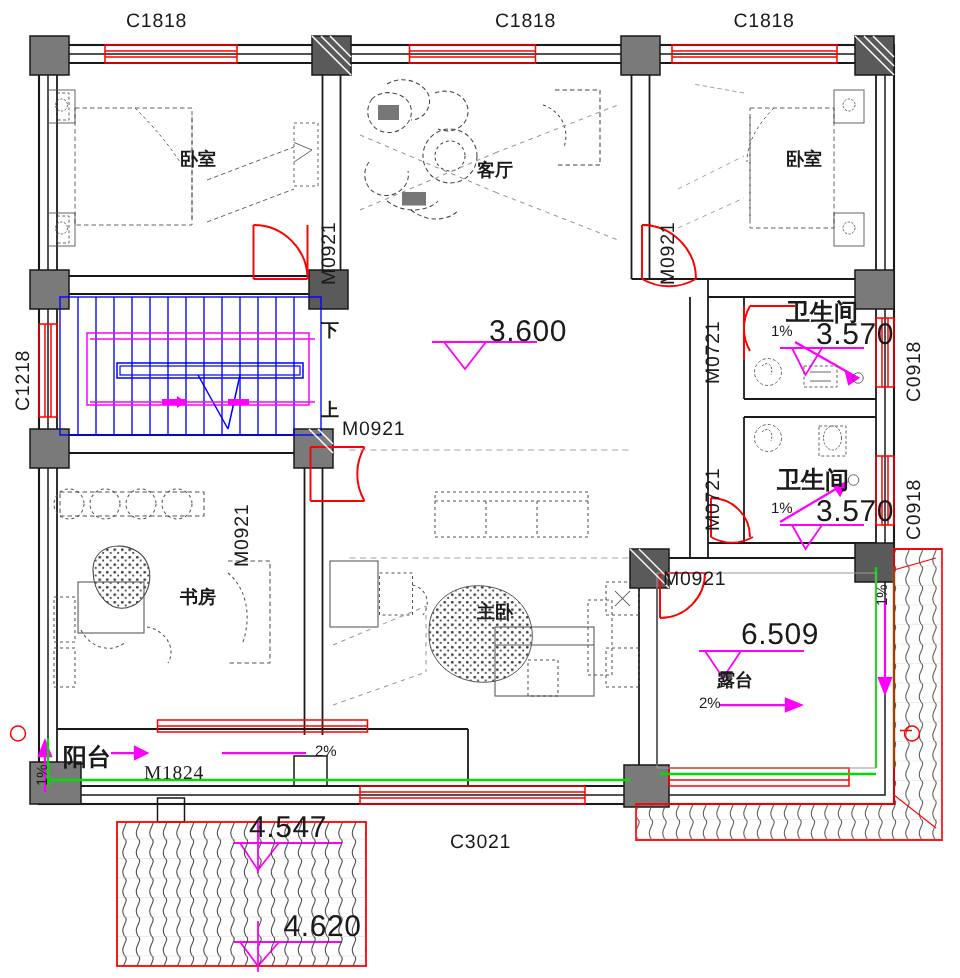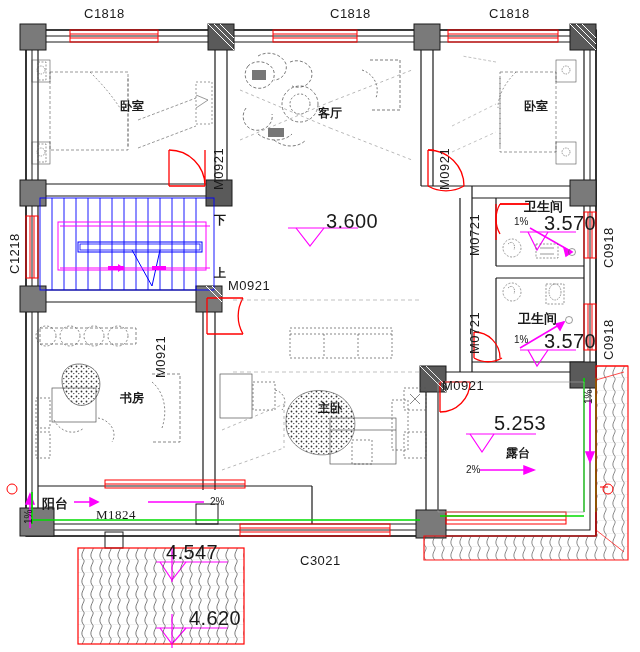--- a/index.html
+++ b/index.html
@@ -4,21 +4,21 @@
 <style>
   html,body{margin:0;padding:0;background:#fff;}
   body{width:640px;height:652px;overflow:hidden;
        font-family:"Liberation Sans", sans-serif;}
   #plan{position:relative;width:640px;height:536px;background:#ffffff;}
   #plan svg{position:absolute;left:0;top:0;}
   .lbl{position:absolute;white-space:nowrap;color:#1a1a1a;
        font-family:"Liberation Sans", sans-serif;}
   .code{font-size:13px;letter-spacing:.5px;}
   .cn{font-size:12px;font-weight:bold;font-family:"DejaVu Sans", sans-serif;}
-  .cn-sm{font-size:13px;font-weight:bold;font-family:"DejaVu Sans", sans-serif;}
+  .cn-sm{font-size:16px;font-weight:bold;font-family:"DejaVu Sans", sans-serif;}
   .elev{font-size:20px;letter-spacing:.4px;}
   .slope{font-size:10px;}
   .vert{transform-origin:0 0;}
 </style>
 </head>
 <body>
 
 <div id="plan">
 
 <svg width="640" height="652">
@@ -381,27 +381,27 @@
 
 <div class="lbl code" style="left:300px;top:553px;">C3021</div>
 
 <div class="lbl cn" style="left:120px;top:98px;">卧室</div>
 <div class="lbl cn" style="left:318px;top:105px;">客厅</div>
 <div class="lbl cn" style="left:524px;top:98px;">卧室</div>
 <div class="lbl cn-sm" style="left:524px;top:198px;">卫生间</div>
 <div class="lbl cn-sm" style="left:518px;top:310px;">卫生间</div>
 <div class="lbl cn" style="left:120px;top:390px;">书房</div>
 <div class="lbl cn" style="left:318px;top:400px;">主卧</div>
-<div class="lbl cn" style="left:506px;top:445px;">露台</div>
+<div class="lbl cn" style="left:478px;top:445px;">露台</div>
 <div class="lbl cn-sm" style="left:42px;top:495px;">阳台</div>
 
 <div class="lbl elev" style="left:326px;top:210px;">3.600</div>
 <div class="lbl elev" style="left:544px;top:212px;">3.570</div>
 <div class="lbl elev" style="left:544px;top:330px;">3.570</div>
-<div class="lbl elev" style="left:494px;top:412px;">5.253</div>
+<div class="lbl elev" style="left:494px;top:412px;">6.509</div>
 <div class="lbl elev" style="left:166px;top:541px;">4.547</div>
 <div class="lbl elev" style="left:166px;top:607px;margin-left:23px;">4.620</div>
 
 <div class="lbl code vert" style="left:222px;top:130px;transform:rotate(-90deg) translate(-60px,-11px);">M0921</div>
 <div class="lbl code vert" style="left:448px;top:130px;transform:rotate(-90deg) translate(-60px,-11px);">M0921</div>
 <div class="lbl code" style="left:228px;top:278px;">M0921</div>
 <div class="lbl code vert" style="left:164px;top:318px;transform:rotate(-90deg) translate(-60px,-11px);">M0921</div>
 <div class="lbl code vert" style="left:478px;top:196px;transform:rotate(-90deg) translate(-60px,-11px);">M0721</div>
 <div class="lbl code vert" style="left:478px;top:294px;transform:rotate(-90deg) translate(-60px,-11px);">M0721</div>
 <div class="lbl code" style="left:442px;top:378px;">M0921</div>

